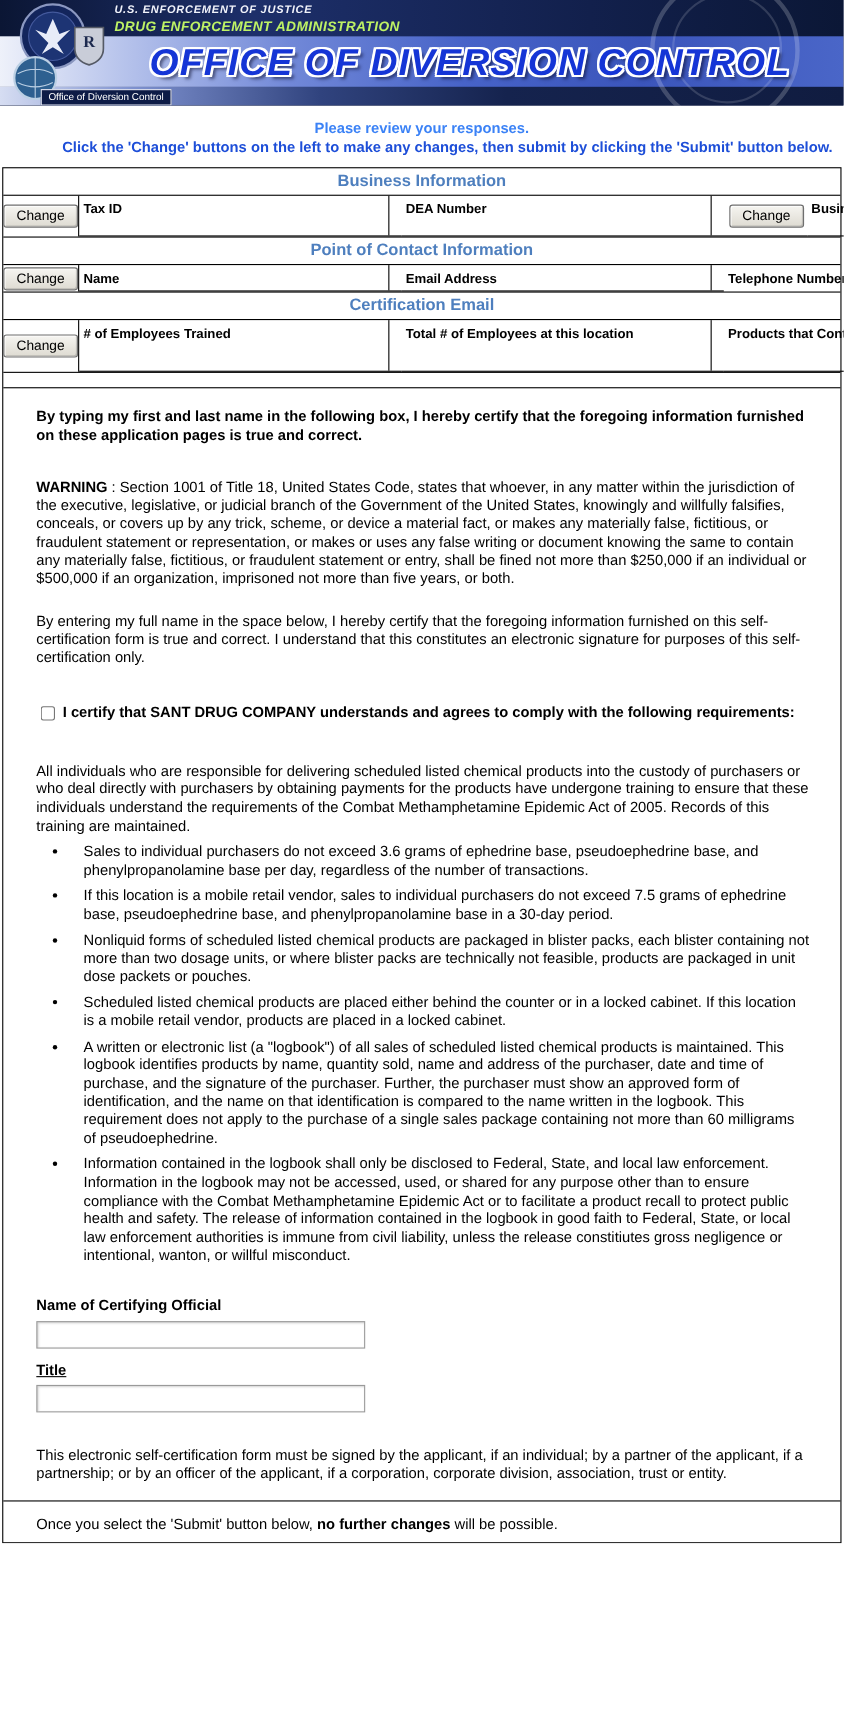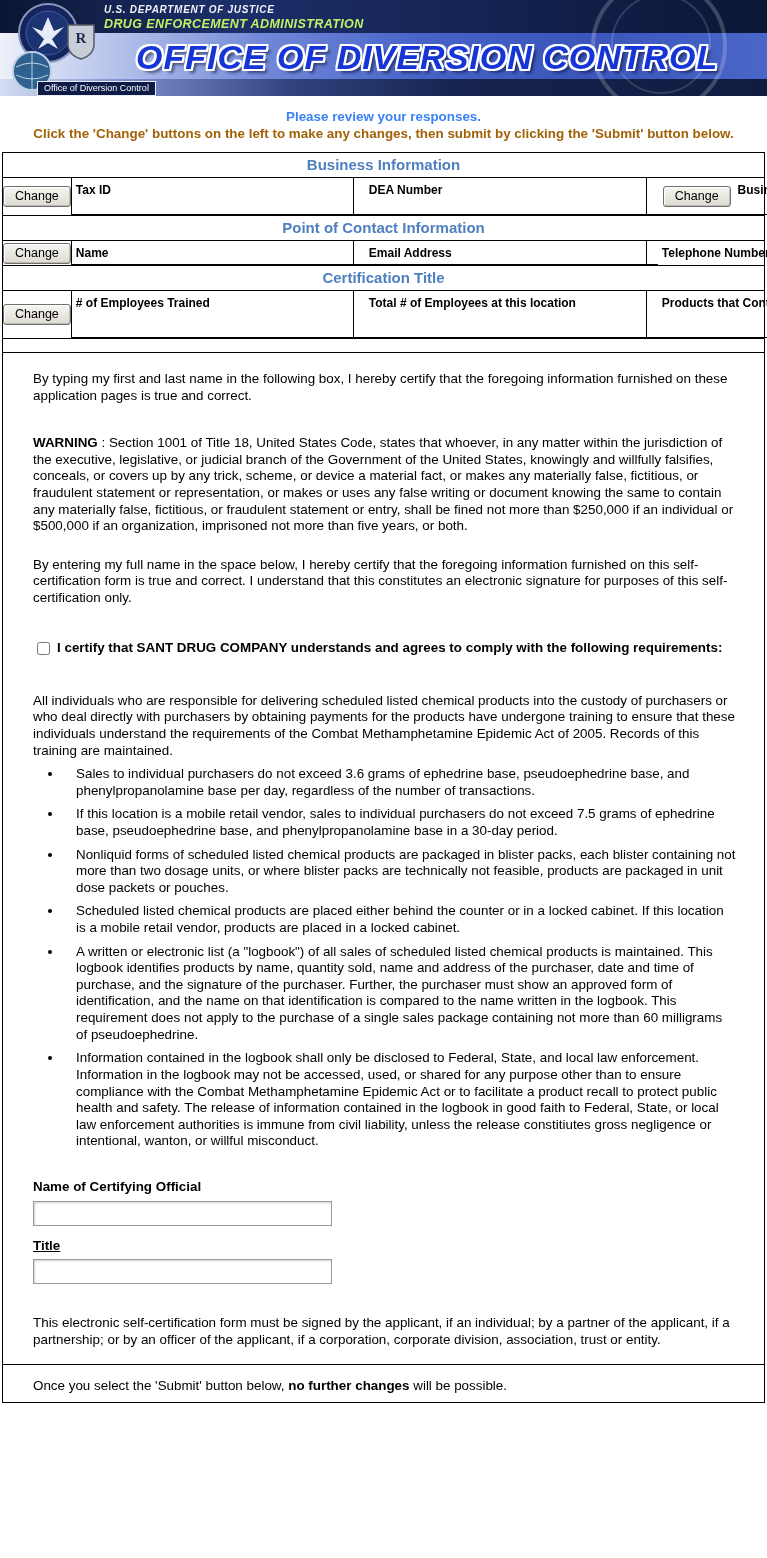--- a/index.html
+++ b/index.html
@@ -31,21 +31,21 @@
     color:#fff; font-size:9px; padding:1px 6px 2px; white-space:nowrap; }
   .logo { position:absolute; left:2px; top:1px; }
   .watermark { position:absolute; right:40px; top:-22px; width:128px; height:128px; border-radius:50%;
     border:4px solid rgba(255,255,255,.20); }
   .watermark-inner { position:absolute; right:56px; top:-6px; width:96px; height:96px; border-radius:50%;
     border:2px solid rgba(255,255,255,.15); }
 
   
   .instructions { text-align:center; padding:13px 10px 11px; }
   .inst1 { color:#3b82f6; font-weight:bold; font-size:13.4px; }
-  .inst2 { color:#a16207; font-weight:bold; font-size:13.4px; margin-top:2px; }
+  .inst2 { color:#1d4ed8; font-weight:bold; font-size:13.4px; margin-top:2px;text-align:right; }
 
   
   .review { margin:0 2px 0 2px; border:1px solid #000; background:#fff; }
   .section-title { text-align:center; font-weight:bold; font-size:15px; color:#4e7fbe;
     padding:3px 0 4px; border-bottom:1px solid #000; }
   .section-body { display:flex; border-bottom:1px solid #000; }
   .change-cell { width:139px; border-right:1px solid #000; display:flex; align-items:center; justify-content:center; }
   .rows { flex:1; display:flex; }
   .row { display:flex; border-bottom:1px solid #000; min-height:23px; }
   .row.tall { min-height:37px;align-items:flex-end; }
@@ -62,21 +62,21 @@
     background:linear-gradient(#f6f5f1,#dedbd2); border:1px solid #6f6f6f; border-radius:3px;
     padding:2px 11px 3px; box-shadow:inset 1px 1px 0 rgba(255,255,255,.95), inset -1px -1px 0 rgba(120,120,120,.35);
     cursor:pointer; white-space:nowrap; }
   .text-input { width:289px; height:21px; background:#fff; border:1px solid #9a9a9a;
     box-shadow:inset 1px 1px 2px rgba(0,0,0,.18); font-size:13px; padding:1px 4px;
     font-family:"Liberation Sans", sans-serif; }
 
   
   .cert-text { padding:12px 28px 16px 30px; font-size:13.4px; line-height:1.24; }
   .cert-text p { margin:0; }
-  .p-intro { font-weight:normal; margin-top:6px !important; }
+  .p-intro { font-weight:bold; margin-top:6px !important; }
   .p-warning { margin-top:31px !important; }
   .p-esign { margin-top:22px !important; }
   .certify-line { margin-top:33px; font-weight:bold; display:flex; align-items:flex-start; gap:4px; }
   .certify-line input { margin-top:2px; width:13px; height:13px; }
   .p-training { margin-top:35px !important; }
   ul.reqs { margin:6px 0 0 30px; padding:0; list-style:disc outside; }
   ul.reqs li { padding-left:13px; margin-top:7px; }
   .field-label { font-weight:bold; margin-top:29px; }
   .field-label.second { margin-top:12px;text-decoration:underline; }
   .field-input-wrap { margin-top:5px; }
@@ -88,21 +88,21 @@
 </style>
 </head>
 <body>
 
 <div class="header">
   <div class="hdr-top"></div>
   <div class="hdr-band"></div>
   <div class="hdr-bottom"></div>
   <div class="watermark"></div>
   <div class="watermark-inner"></div>
-  <div class="doj">U.S. DEPARTMENT OF JUSTICE</div>
+  <div class="doj">U.S. ENFORCEMENT OF JUSTICE</div>
   <div class="admin">DRUG ENFORCEMENT ADMINISTRATION</div>
   <div class="hdr-title">OFFICE OF DIVERSION CONTROL</div>
   <svg class="logo" width="104" height="94" viewBox="0 0 104 94">
     <circle cx="46" cy="32" r="29" fill="#13255c" stroke="#8a97c0" stroke-width="2"></circle>
     <circle cx="46" cy="32" r="22" fill="#1d3474" stroke="#44599c" stroke-width="1"></circle>
     <path d="M46 16 L52 30 L62 26 L50 38 L56 48 L46 42 L36 48 L42 38 L30 26 L40 30 Z" fill="#e8ecf8"></path>
     <path d="M66 24 h26 v19 q0 11 -13 15 q-13 -4 -13 -15 z" fill="#c9cdd8" stroke="#555a66" stroke-width="1.5"></path>
     <text x="79" y="42" font-size="15" font-weight="bold" fill="#1d2a4e" text-anchor="middle" font-family="Liberation Serif, serif">R</text>
     <circle cx="30" cy="70" r="19" fill="#2e6090" stroke="#bcd0e4" stroke-width="2"></circle>
     <path d="M14 66 q16 -8 32 0 M14 74 q16 8 32 0 M30 51 v38" stroke="#bcd0e4" stroke-width="1" fill="none"></path>
@@ -159,21 +159,21 @@
         <div class="cell-label">Email Address</div>
         <div class="cell-value"></div>
       </div>
       <div class="row">
         <div class="cell-label">Telephone Number</div>
         <div class="cell-value"></div>
       </div>
     </div>
   </div>
 
-  <div class="section-title">Certification Title</div>
+  <div class="section-title">Certification Email</div>
   <div class="section-body">
     <div class="change-cell">
       <button class="btn">Change</button>
     </div>
     <div class="rows">
       <div class="row">
         <div class="cell-label"># of Employees Trained</div>
         <div class="cell-value"></div>
       </div>
       <div class="row">

